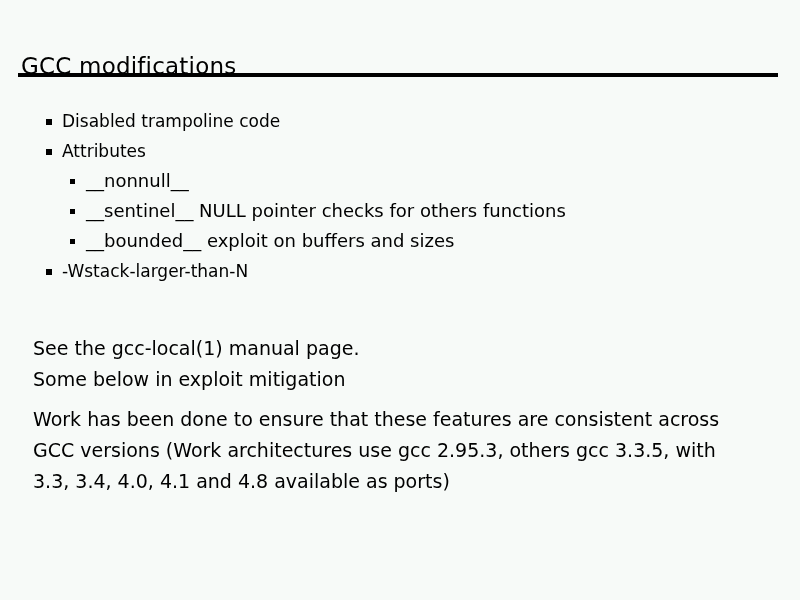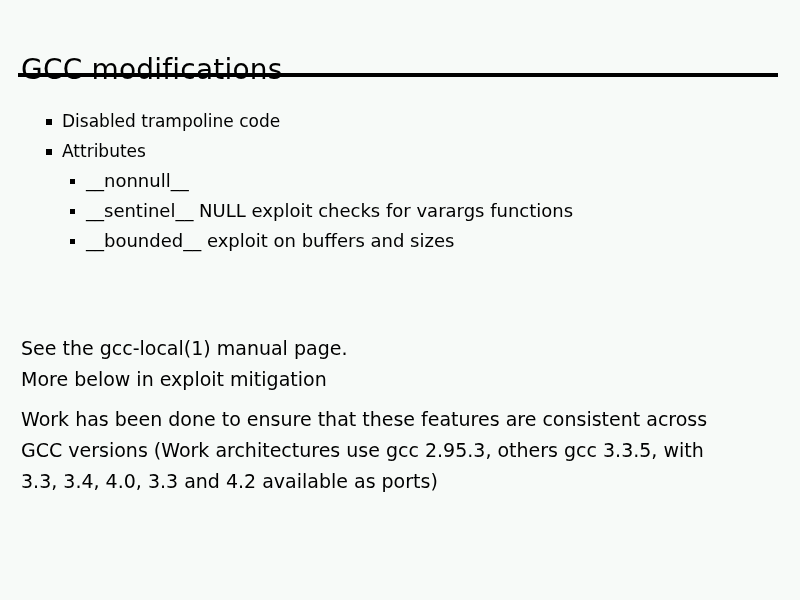--- a/index.html
+++ b/index.html
@@ -20,21 +20,21 @@
     width: 800px;
     height: 600px;
     box-sizing: border-box;
   }
 
   
   .title {
     position: absolute;
     left: 21px;
     top: 36px;
-    font-size: 28px;
+    font-size: 23px;
     line-height: 30px;
     letter-spacing: 0.2px;
     font-family: "DejaVu Sans", sans-serif;
     font-weight: 400;
     white-space: nowrap;
   }
   .title-rule {
     position: absolute;
     left: 18px;
     top: 73px;
@@ -98,20 +98,21 @@
     font-family: "DejaVu Sans", sans-serif;
     font-size: 19px;
     line-height: 31px;
     font-weight: 400;
   }
   #para-see { top: 333px; }
   #para-work { top: 404px; }
   .para-line {
     display: block;
     white-space: pre-wrap;
+    margin-left: 12px;
   }
 </style>
 </head>
 <body>
 
 <div class="slide">
 
   <h1 class="title">GCC modifications</h1>
   <div class="title-rule"></div>
 
@@ -127,35 +128,39 @@
       <span class="txt">Attributes</span>
     </div>
 
     <div class="b2">
       <span class="marker"></span>
       <span class="txt">__nonnull__</span>
     </div>
 
     <div class="b2">
       <span class="marker"></span>
-      <span class="txt">__sentinel__ NULL exploit checks for varargs functions</span>
+      <span class="txt">__sentinel__ NULL pointer checks for others functions</span>
     </div>
 
     <div class="b2">
       <span class="marker"></span>
       <span class="txt">__bounded__ exploit on buffers and sizes</span>
     </div>
 
+    <div class="b1">
+      <span class="marker"></span>
+      <span class="txt">-Wstack-larger-than-N</span>
+    </div>
 
   </div>
 
   <div class="para-block" id="para-see">
     <span class="para-line">See the gcc-local(1) manual page.</span>
-    <span class="para-line">More below in exploit mitigation</span>
+    <span class="para-line">Some below in exploit mitigation</span>
   </div>
 
   <div class="para-block" id="para-work">
     <span class="para-line">Work has been done to ensure that these features are consistent across</span>
     <span class="para-line">GCC versions (Work architectures use gcc 2.95.3, others gcc 3.3.5, with</span>
-    <span class="para-line">3.3, 3.4, 4.0, 3.3 and 4.2 available as ports)</span>
+    <span class="para-line">3.3, 3.4, 4.0, 4.1 and 4.8 available as ports)</span>
   </div>
 
 </div>
 
 </body></html>

